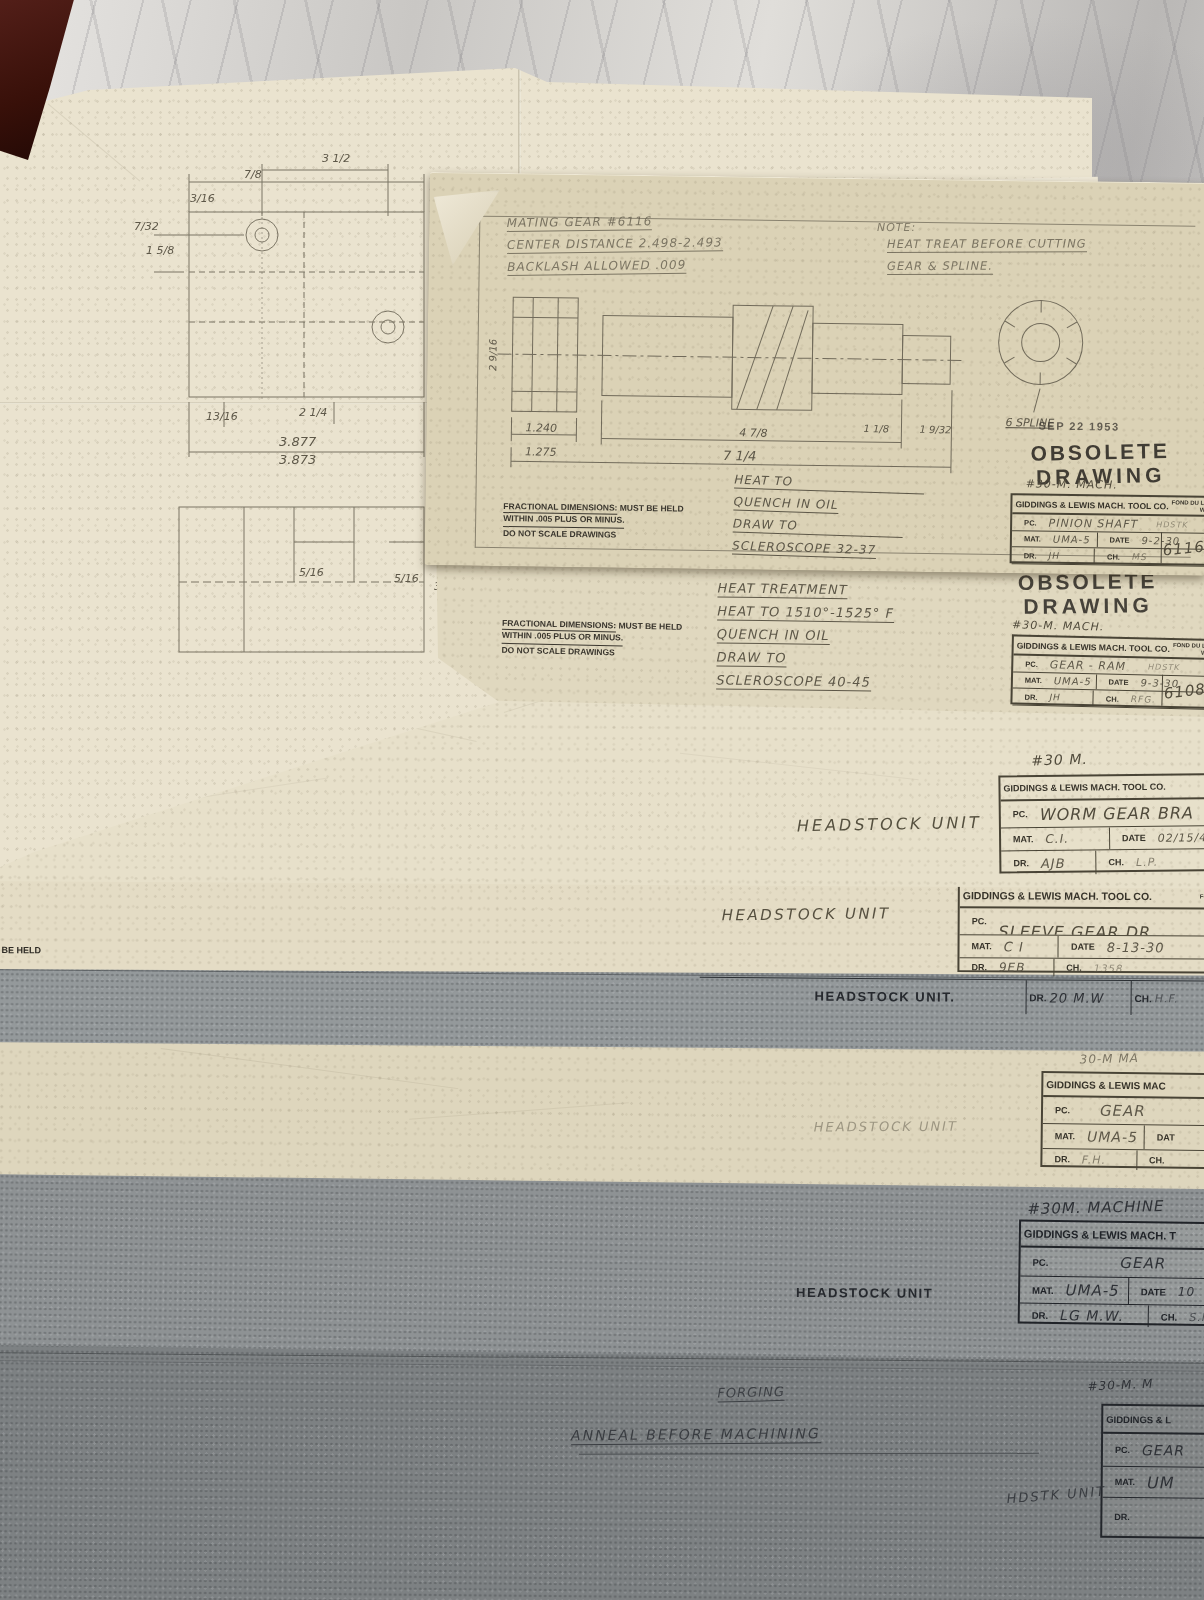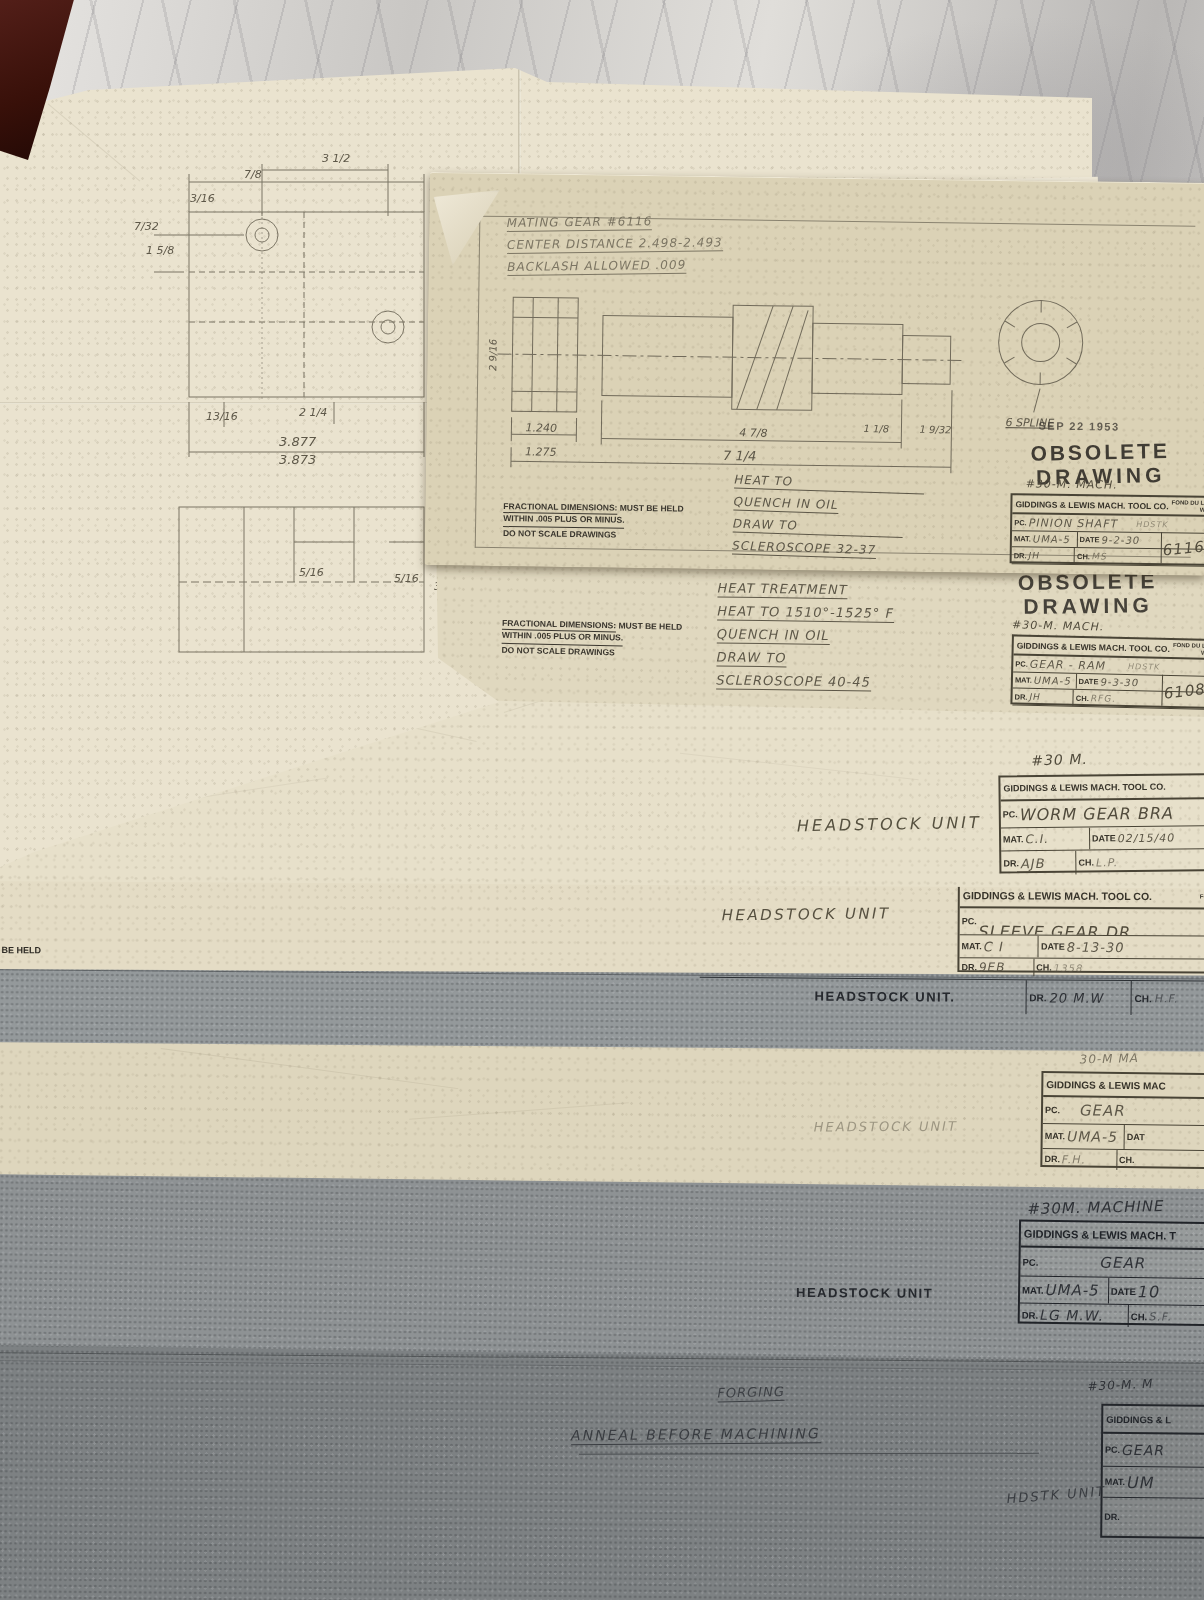--- a/index.html
+++ b/index.html
@@ -27,21 +27,21 @@
   .print{font-family:"Liberation Sans",sans-serif;color:#3d3931;white-space:nowrap;}
   .stamp{font-family:"Liberation Sans",sans-serif;font-weight:bold;color:#454039;white-space:nowrap;}
   .abs{position:absolute;}
   .tb{position:absolute;border:2px solid #494436;color:#37332a;}
   .tb .co{display:flex;justify-content:space-between;align-items:center;border-bottom:2px solid #494436;
     padding:1px 3px;font-weight:bold;white-space:nowrap;overflow:hidden;}
   .tb .loc{font-size:6px;line-height:1.05;text-align:right;font-weight:bold;flex:0 0 auto;margin-left:3px;}
   .tb .body{position:relative;}
   .tb .row{display:flex;align-items:center;border-bottom:1.5px solid #494436;white-space:nowrap;overflow:hidden;}
   .tb .row:last-child{border-bottom:0;}
-  .tb .lbl{font-weight:bold;padding:0 2px;flex:0 0 auto;}
+  .tb .lbl{font-weight:bold;padding:0 12px;flex:0 0 auto;}
   .tb .sep{border-left:1.5px solid #494436;align-self:stretch;}
   .tb .numcol{position:absolute;right:0;border-left:1.5px solid #494436;display:flex;align-items:center;justify-content:center;}
   .scratch{position:absolute;background:rgba(80,70,50,.28);}
   svg text{font-family:"DejaVu Sans",sans-serif;font-style:italic;fill:#5d5748;}
 </style>
 </head>
 <body>
 
 <div class="stage">
 
@@ -83,21 +83,21 @@
       <div class="body">
         <div class="row" style="height:28px;font-size:9.5px;border-color:#202328;">
           <span class="lbl">PC.</span>
           <span class="hand ink" style="font-size:15px;margin-left:60px;">GEAR</span>
         </div>
         <div class="row" style="height:26px;font-size:9.5px;border-color:#202328;">
           <span class="lbl">MAT.</span>
           <span class="hand ink" style="font-size:15px;">UMA-5</span>
           <span class="sep" style="margin-left:8px;border-color:#202328;"></span>
           <span class="lbl">DATE</span>
-          <span class="hand ink" style="font-size:16px;">10</span>
+          <span class="hand ink" style="font-size:12px;">10</span>
         </div>
         <div class="row" style="height:22px;font-size:9.5px;border-color:#202328;">
           <span class="lbl">DR.</span>
           <span class="hand ink" style="font-size:14px;">LG M.W.</span>
           <span class="sep" style="margin-left:24px;border-color:#202328;"></span>
           <span class="lbl">CH.</span>
           <span class="hand ink" style="font-size:11px;opacity:.7;">S.F.</span>
         </div>
       </div>
     </div>
@@ -328,20 +328,25 @@
 
   <div class="sheet cream" style="left:430px;top:172px;width:780px;height:392px;transform:rotate(0.8deg);transform-origin:left top;background-color:#dbd2b6;
               border-radius:3px;box-shadow:0 4px 9px rgba(50,40,20,.45);">
     <div class="abs" style="left:50px;top:42px;width:715px;height:330px;border:1px solid #8a8370;border-right:none;"></div>
     <div class="abs" style="left:4px;top:16px;width:70px;height:80px;background:linear-gradient(135deg,#efe9d8,#d6cdb2);clip-path:polygon(0 8px,66px 0,20px 76px);box-shadow:inset -2px -2px 4px rgba(90,80,55,.4);"></div>
     <div class="abs" style="left:78px;top:36px;transform:rotate(-1.5deg);">
       <div class="hand u" style="font-size:12px;display:inline-block;margin-bottom:3px;opacity:.75;">MATING GEAR #6116</div><br>
       <div class="hand u" style="font-size:12px;display:inline-block;margin-bottom:3px;opacity:.75;">CENTER DISTANCE 2.498-2.493</div><br>
       <div class="hand u" style="font-size:12px;display:inline-block;opacity:.75;">BACKLASH ALLOWED .009</div>
     </div>
+    <div class="abs" style="left:448px;top:40px;transform:rotate(-1deg);">
+      <div class="hand" style="font-size:11px;opacity:.7;">NOTE:</div>
+      <div class="hand u" style="font-size:11.5px;display:inline-block;margin:2px 0 3px 10px;opacity:.75;">HEAT TREAT BEFORE CUTTING</div><br>
+      <div class="hand u" style="font-size:11.5px;display:inline-block;margin-left:10px;opacity:.75;">GEAR &amp; SPLINE.</div>
+    </div>
     <svg style="position:absolute;left:55px;top:85px;" width="640" height="230" viewBox="0 0 640 230">
       <g stroke="#5f594b" fill="none" stroke-width="1" opacity=".85">
         <line x1="15" y1="95" x2="480" y2="95" stroke-dasharray="14 4 3 4"></line>
         <rect x="30" y="38" width="65" height="114"></rect>
         <line x1="50" y1="38" x2="50" y2="152"></line>
           <line x1="75" y1="38" x2="75" y2="152"></line>
         <line x1="30" y1="58" x2="95" y2="58"></line>
           <line x1="30" y1="132" x2="95" y2="132"></line>
         <rect x="120" y="55" width="130" height="80"></rect>
         <rect x="250" y="43" width="80" height="104"></rect>

